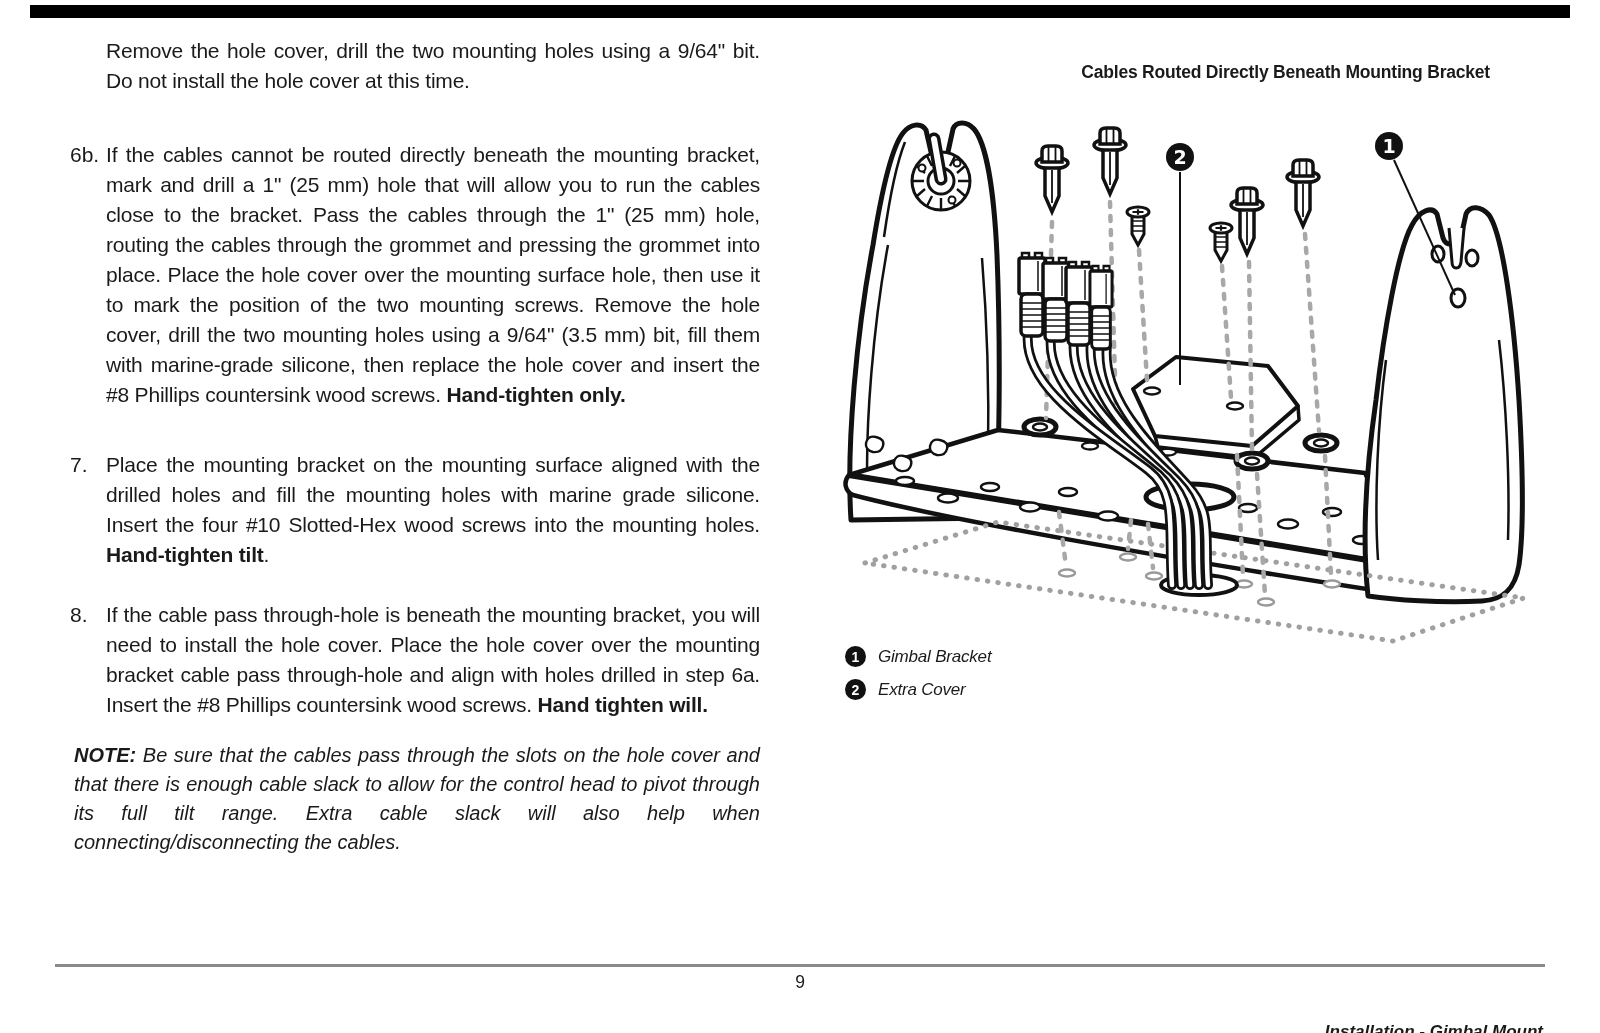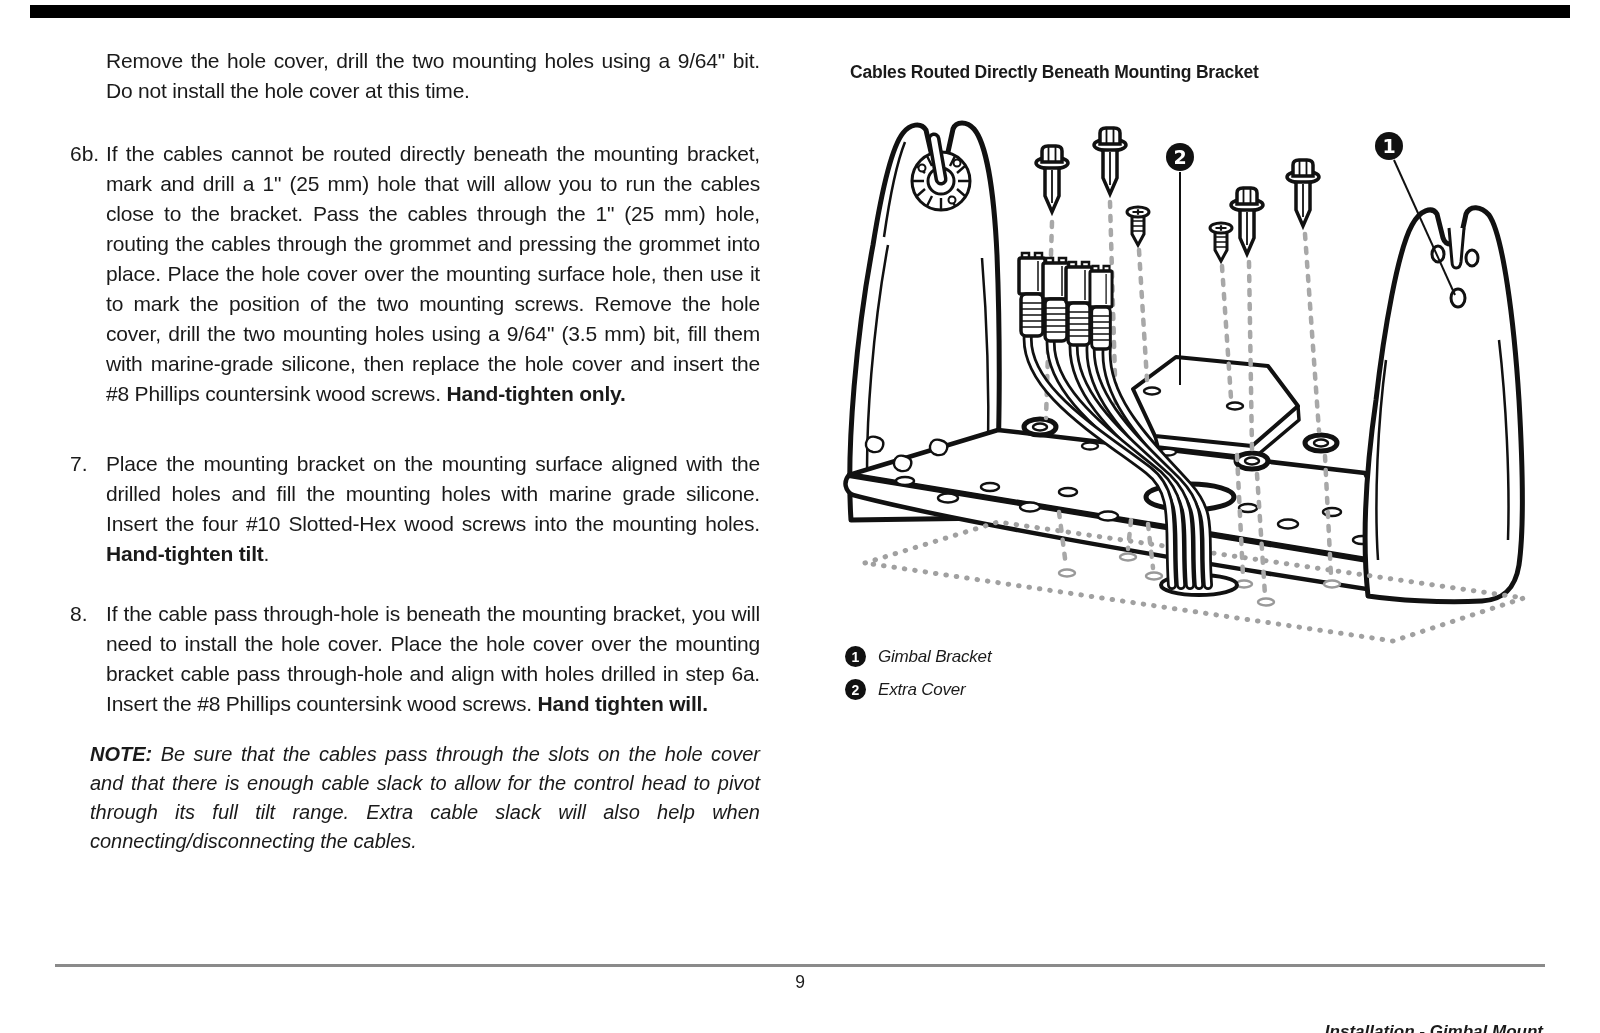--- a/index.html
+++ b/index.html
@@ -1,31 +1,31 @@
 <!DOCTYPE html>
 <html><head>
 <meta charset="utf-8">
 <style>
   html,body{margin:0;padding:0;background:#ffffff;}
   .page{position:relative;width:1600px;height:1033px;background:#fff;overflow:hidden;
         font-family:"Liberation Sans",sans-serif;color:#1a1a1a;}
   .topbar{position:absolute;left:30px;right:30px;top:5px;height:13px;background:#000;}
   
-  .textcol{position:absolute;left:70px;top:38px;width:690px;}
+  .textcol{position:absolute;left:70px;top:28px;width:690px;}
   .para{font-size:21px;line-height:30px;text-align:justify;letter-spacing:-0.2px;}
   .intro{margin:8px 0 0 36px;}
-  .item{position:relative;padding-left:36px;margin-top:33px;}
+  .item{position:relative;padding-left:36px;margin-top:44px;}
   .item .num{position:absolute;left:0;top:0;font-size:21px;line-height:30px;}
   .item7{margin-top:40px;}
   .item8{margin-top:30px;}
   .bold{font-weight:bold;}
-  .note{margin:18px 0 0 20px;font-size:20px;line-height:29px;font-style:italic;text-align:justify;}
+  .note{margin:18px 0 0 4px;font-size:20px;line-height:29px;font-style:italic;text-align:justify;}
   .note .nlabel{font-weight:bold;}
   
-  .figtitle{position:absolute;left:850px;top:62px;width:640px;text-align:left;
+  .figtitle{position:absolute;left:850px;top:62px;width:640px;text-align:right;
             font-size:17.5px;font-weight:bold;letter-spacing:-0.2px;}
   .diagram{position:absolute;left:830px;top:100px;}
   .legend{position:absolute;left:845px;top:646px;}
   .legrow{display:flex;align-items:center;margin-bottom:12px;}
   .lmark{width:21px;height:21px;border-radius:50%;background:#111;color:#fff;display:inline-flex;
          align-items:center;justify-content:center;font-size:14px;font-weight:bold;margin-right:12px;}
   .llabel{font-style:italic;font-size:17px;font-weight:500;letter-spacing:-0.2px;text-align:right;}
   
   .footrule{position:absolute;left:55px;right:55px;top:964px;height:3px;background:#8a8a8a;}
   .pagenum{position:absolute;left:0;right:0;top:972px;text-align:center;font-size:17.5px;}

